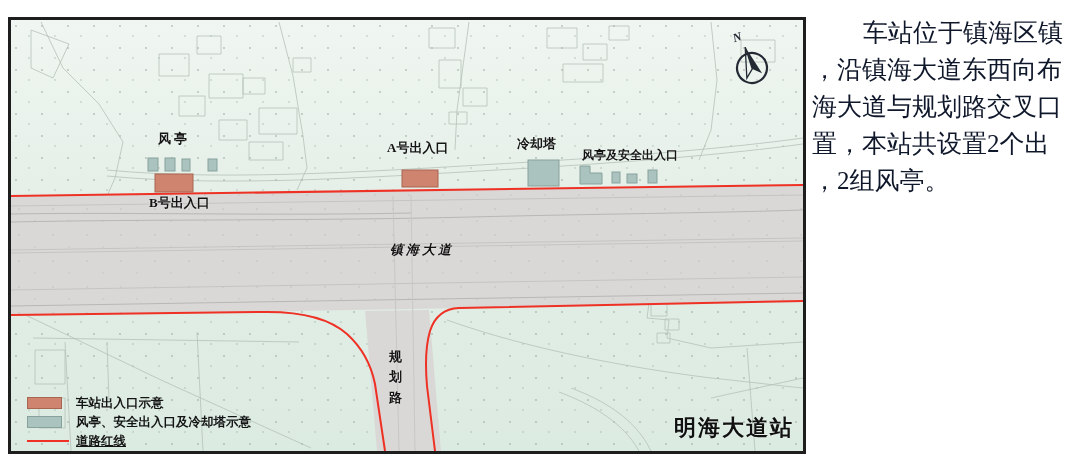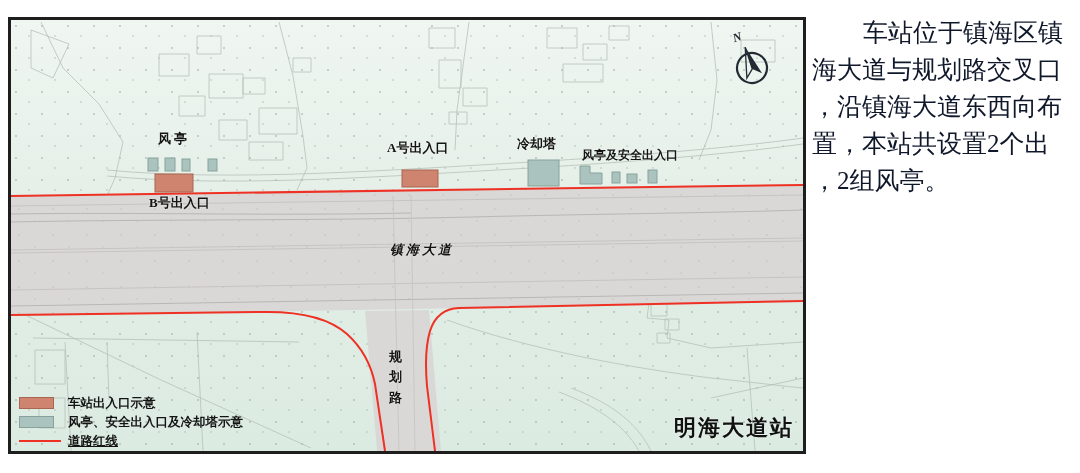--- a/index.html
+++ b/index.html
@@ -11,21 +11,21 @@
   .map svg{position:absolute;left:0;top:0;display:block;}
   .lbl{position:absolute;color:#141414;font-weight:700;font-size:13px;line-height:1.1;
        white-space:nowrap;text-shadow:0 0 2px rgba(255,255,255,.6);}
   .lbl-small{font-size:12px;}
   .lbl-road{letter-spacing:3px;}
   .station-name{font-size:22px;letter-spacing:2px;color:#111;}
   .vroad-label{display:flex;flex-direction:column;align-items:center;gap:6px;font-size:13px;font-weight:700;}
   .compass-n{position:absolute;left:722px;top:10px;font-style:italic;font-weight:700;font-size:12px;
              transform:rotate(-18deg);color:#232a33;}
   
-  .legend{position:absolute;left:8px;top:375px;display:flex;flex-direction:column;gap:3px;}
+  .legend{position:absolute;left:16px;top:375px;display:flex;flex-direction:column;gap:3px;}
   .legend-row{display:flex;align-items:center;height:16px;}
   .legend-swatch{width:35px;height:12px;box-sizing:border-box;}
   .swatch-entrance{background:#cf8470;border:1px solid #a8654f;}
   .swatch-vent{background:#aac3be;border:1px solid #87a29c;}
   .swatch-redline{width:42px;height:0;border-top:2px solid #ee3124;}
   .legend-label{margin-left:14px;font-size:12.5px;font-weight:700;color:#141414;}
   
   .description{position:absolute;left:812px;top:14px;width:268px;color:#0f172a;
                font-size:25px;line-height:37px;font-weight:400;}
   .desc-line{white-space:nowrap;}
@@ -180,19 +180,19 @@
       </div>
       <div class="legend-row">
         <span class="swatch-redline"></span>
         <span class="legend-label" style="margin-left:7px;text-decoration:underline;">道路红线</span>
       </div>
     </div>
   </div>
 
   <div class="description">
     <div class="desc-line first">车站位于镇海区镇</div>
+    <div class="desc-line">，沿镇海大道东西向布</div>
     <div class="desc-line">海大道与规划路交叉口</div>
-    <div class="desc-line">，沿镇海大道东西向布</div>
     <div class="desc-line">置，本站共设置2个出</div>
     <div class="desc-line">，2组风亭。</div>
   </div>
 
 </div>
 
 </body></html>

